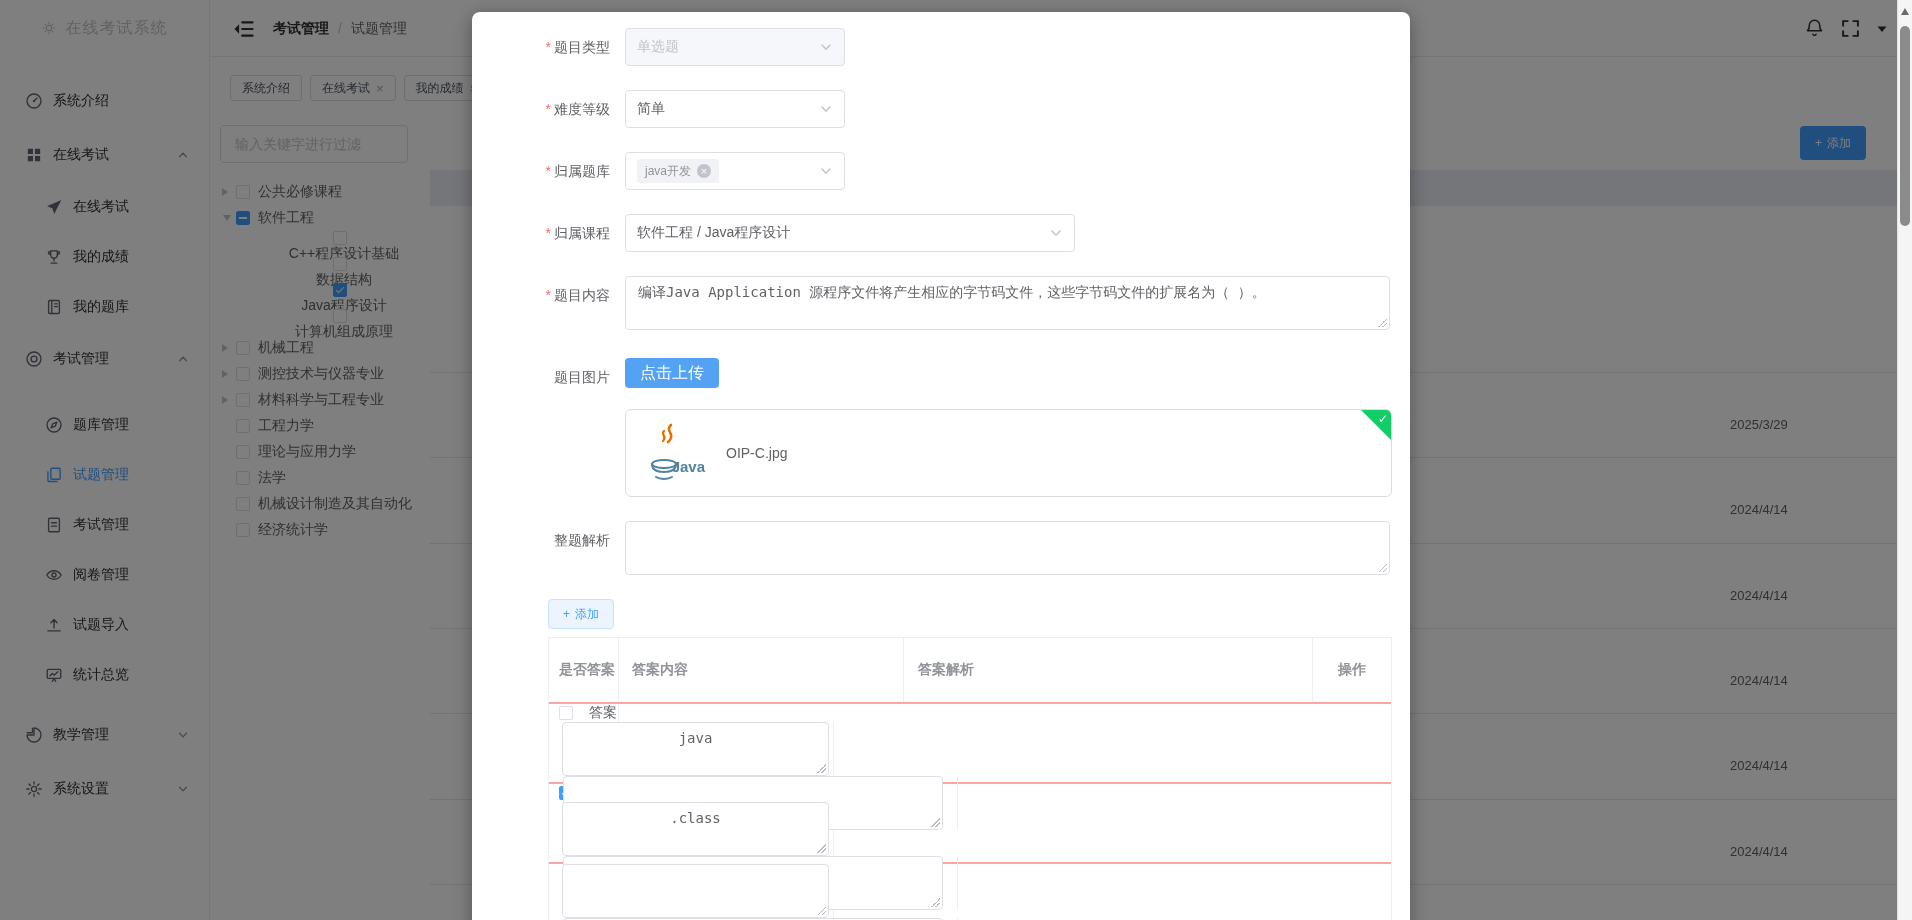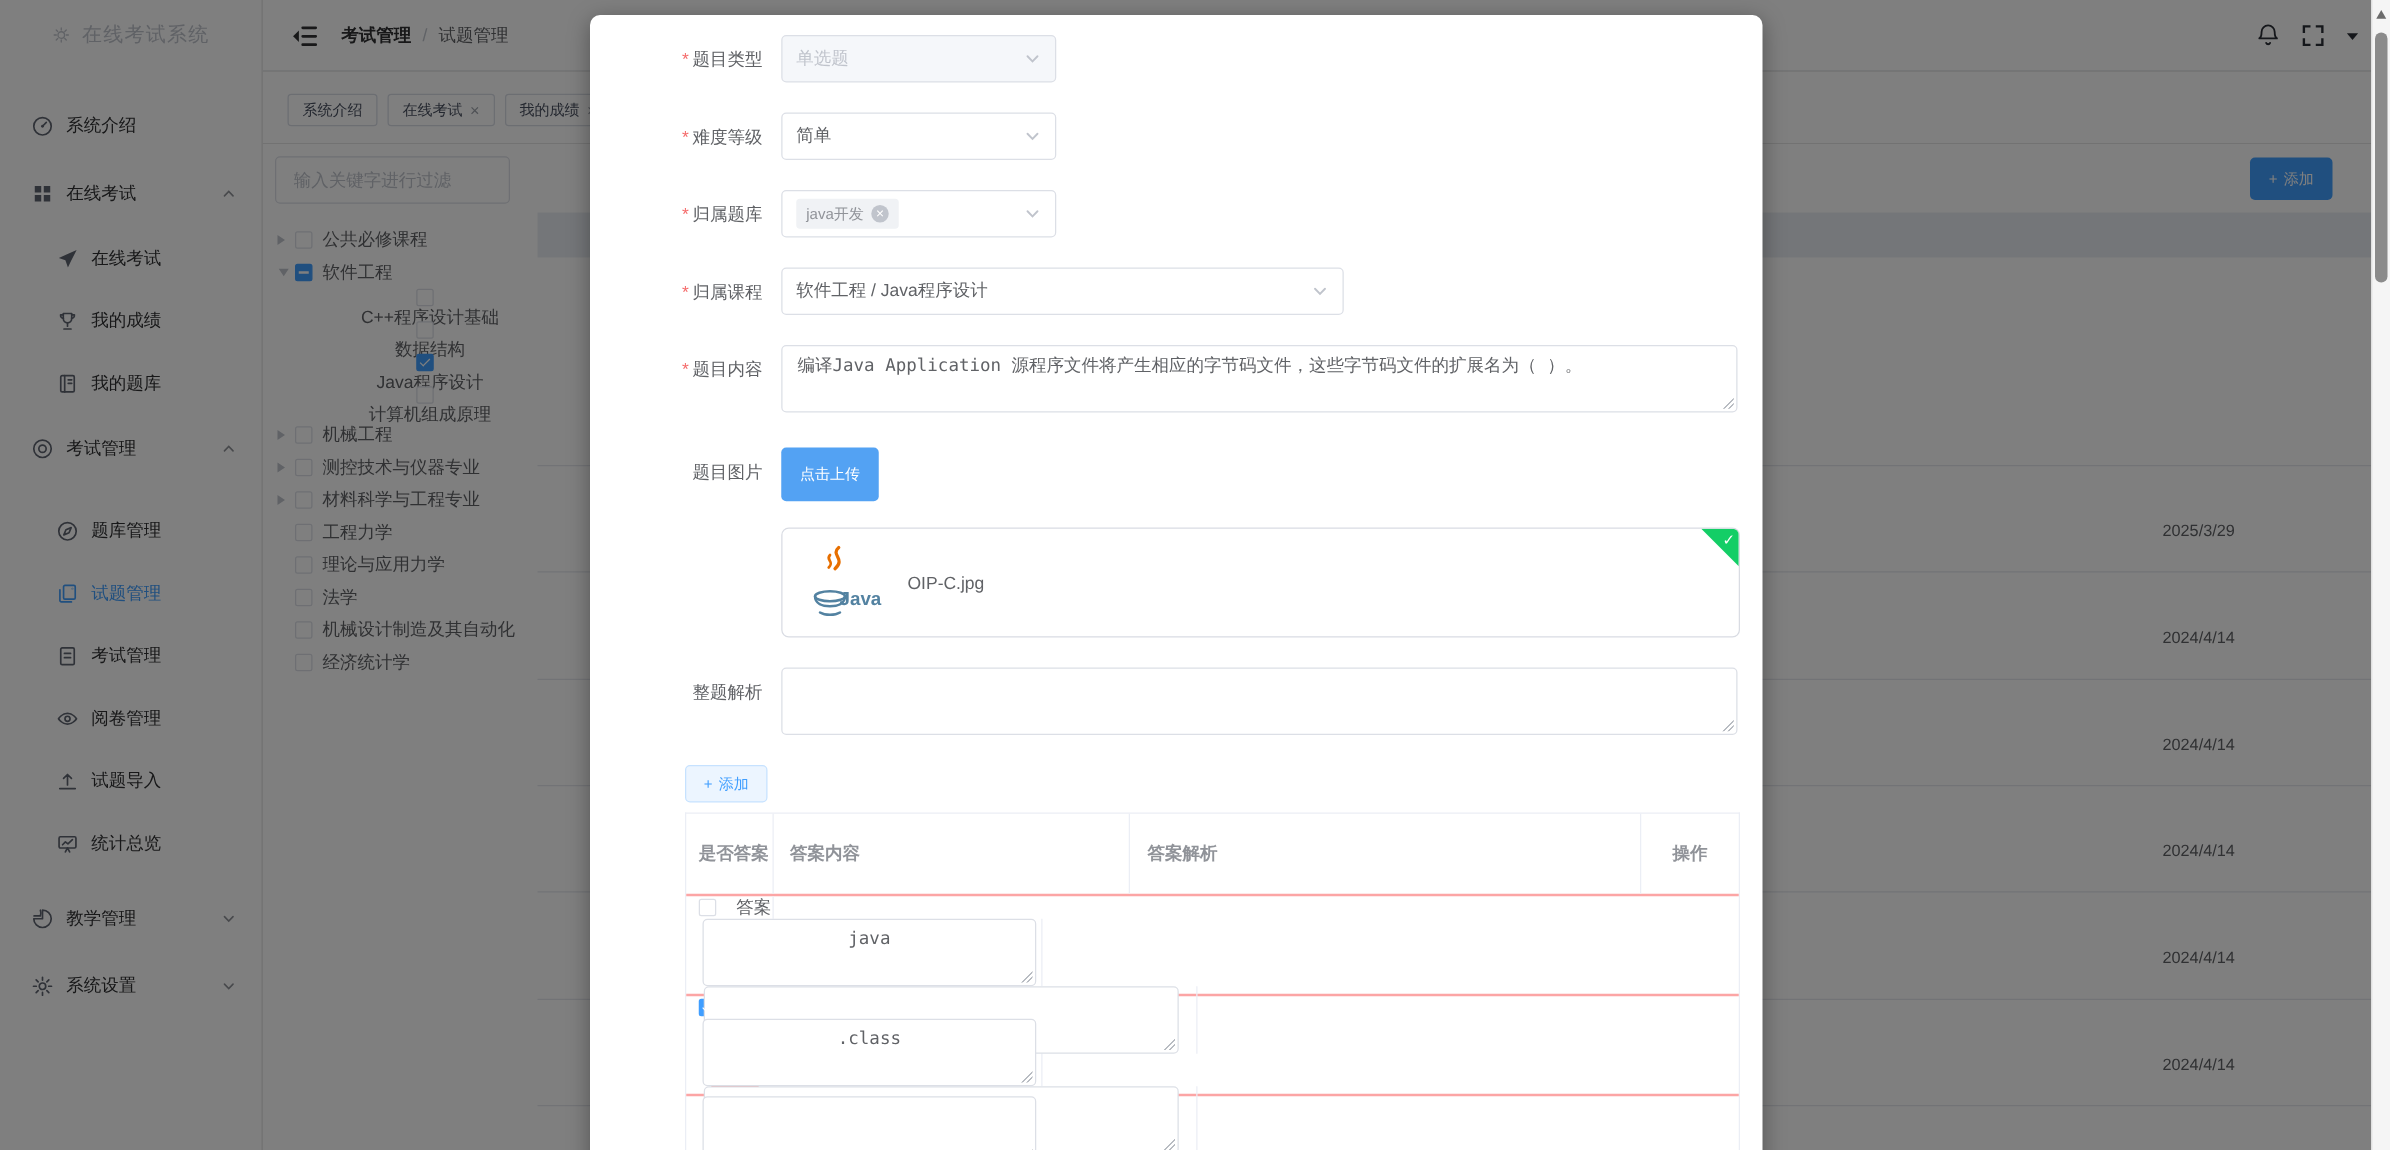--- a/index.html
+++ b/index.html
@@ -67,21 +67,21 @@
   .sel { width:220px; height:38px; border:1px solid #dcdfe6; border-radius:4px; background:#fff; display:flex; align-items:center; justify-content:space-between; padding:0 11px; font-size:14px; color:#606266; cursor:pointer; }
   .sel.disabled { background:#f5f7fa; color:#c0c4cc; cursor:not-allowed; }
   .sel.wide { width:450px; }
   .chev { width:14px; height:14px; color:#c0c4cc; flex:0 0 14px; }
   .tag { background:#f0f2f5; border-radius:3px; height:24px; display:inline-flex; align-items:center; gap:6px; padding:0 8px; font-size:12px; color:#909399; }
   .tag-x { width:14px; height:14px; border-radius:50%; background:#c0c4cc; color:#fff; font-size:11px; line-height:14px; text-align:center; cursor:pointer; }
   .ta { position:relative; border:1px solid #dcdfe6; border-radius:4px; background:#fff; font-family:"DejaVu Sans Mono","Liberation Mono",monospace; font-size:14px; color:#606266; padding:7px 12px; overflow:hidden; }
   .ta::after { content:""; position:absolute; right:2px; bottom:2px; width:10px; height:10px;
        background:linear-gradient(135deg,transparent 0 55%,#b8bcc2 55% 63%,transparent 63% 75%,#b8bcc2 75% 83%,transparent 83%); }
   .ta.big { width:767px; height:54px; }
-  .btn-upload { height:43px; padding:0 15px; background:#53a2f3; border:none; border-radius:4px; color:#fff; font-size:12px; cursor:pointer; font-family:inherit; }
+  .btn-upload { height:30px; padding:0 15px; background:#53a2f3; border:none; border-radius:4px; color:#fff; font-size:16px; cursor:pointer; font-family:inherit; }
   .upload-tip { margin-top:22px; font-size:12px; color:#606266; }
   .file-card { position:relative; margin-top:21px; width:767px; height:88px; border:1px solid #d9dce3; border-radius:6px; display:flex; align-items:center; padding:8px; cursor:pointer; overflow:hidden; }
   .thumb { width:72px; height:72px; background:#fff; position:relative; flex:0 0 72px; }
   .file-name { margin-left:20px; font-size:14px; color:#606266; }
   .succ-corner { position:absolute; top:0; right:0; width:0; height:0; border-left:30px solid transparent; border-top:30px solid #13ce66; }
   .succ-check { position:absolute; top:2px; right:3px; color:#fff; font-size:12px; }
   .btn-add-light { margin-left:56px; margin-bottom:8px; height:30px; padding:0 14px; border:1px solid #c6e2ff; background:#ecf5ff; color:#409EFF; border-radius:4px; font-size:12px; display:inline-flex; align-items:center; gap:5px; cursor:pointer; font-family:inherit; }
 
   #ans-table { margin-left:56px; width:844px; border:1px solid #ebeef5; border-bottom:none; font-size:14px; }
   .trow { display:flex; border-bottom:2px solid #fca5a5;text-align:center; }

